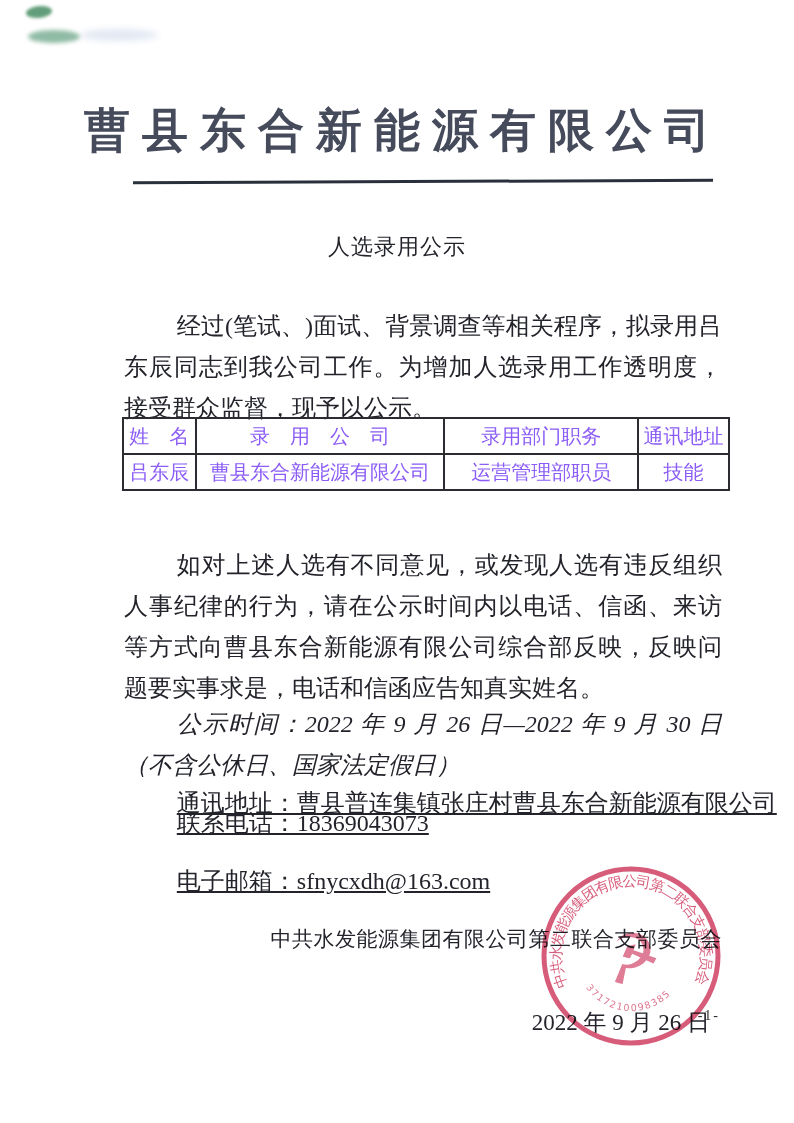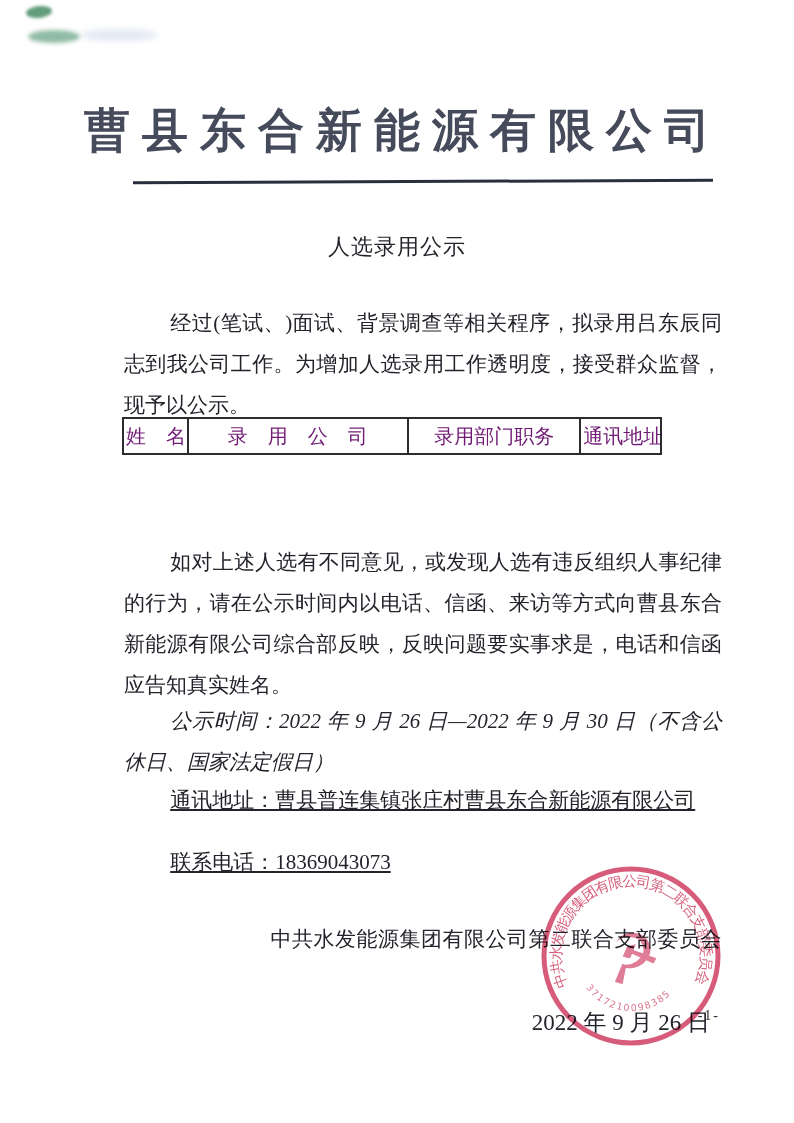--- a/index.html
+++ b/index.html
@@ -16,34 +16,34 @@
   .mark-c{top:29px;left:80px;width:78px;height:12px;background:#aebedd;border-radius:50%;filter:blur(3px);opacity:.35;}
 
   .company-title{
     top:100px;left:0;right:0;text-align:center;
     font-size:46px;font-weight:700;letter-spacing:12px;padding-left:12px;
     color:#464b5c;white-space:nowrap;
   }
   .title-rule{top:180px;left:133px;width:580px;height:3px;background:#2a2f3c;transform:rotate(-0.25deg);}
   .doc-title{top:220px;left:0;right:0;text-align:center;font-size:22px;font-weight:400;color:#23242b;letter-spacing:1px;margin-top:12px;}
 
-  .para{left:124px;width:598px;font-size:21px;line-height:41px;text-align:justify;}
+  .para{left:124px;width:598px;font-size:24px;line-height:41px;text-align:justify;}
   .single{text-align:left;white-space:nowrap;text-decoration:underline;}
   .indent{text-indent:2.2em;}
   .para-intro{top:282px;}
   .para-objection{top:521px;}
   .para-period{top:680px;font-style:italic;}
   .line-address{top:759px;}
-  .line-phone{top:797px;margin-top:45px;}
+  .line-phone{top:758px;margin-top:45px;}
   .line-email{top:837px;}
 
   .candidate-table{
-    position:absolute;top:417px;left:122px;width:540px;
+    position:absolute;top:417px;left:122px;width:608px;
     border-collapse:collapse;table-layout:fixed;
-    font-size:20px;color:#701a75;
+    font-size:20px;color:#8b5cf6;
   }
   .candidate-table th,.candidate-table td{
     border:2px solid #2c2c30;height:34px;text-align:center;
     font-weight:400;padding:0 2px;overflow:hidden;white-space:nowrap;
   }
   .col-name{width:12%;}.col-company{width:41%;}.col-dept{width:32%;}.col-seq{width:15%;}
 
   .sig-org{top:925px;right:72px;font-size:21px;letter-spacing:.5px;white-space:nowrap;}
   .sig-date{top:1007px;right:84px;font-size:23px;white-space:nowrap;}
   .page-number{top:1008px;right:74px;font-size:14px;letter-spacing:2px;color:#2a2a2a;}
@@ -76,27 +76,34 @@
         <col class="col-dept">
         <col class="col-seq">
     </colgroup>
     <tbody>
         <tr>
       <th>姓　名</th>
       <th>录　用　公　司</th>
       <th>录用部门职务</th>
       <th>通讯地址</th>
     </tr>
+    <tr>
+      <td>吕东辰</td>
+      <td>曹县东合新能源有限公司</td>
+      <td>运营管理部职员</td>
+      <td>技能</td>
+    </tr>
   </tbody>
     </table>
 
   <p class="abs para indent para-objection">如对上述人选有不同意见，或发现人选有违反组织人事纪律的行为，请在公示时间内以电话、信函、来访等方式向曹县东合新能源有限公司综合部反映，反映问题要实事求是，电话和信函应告知真实姓名。</p>
   <p class="abs para indent para-period">公示时间：2022 年 9 月 26 日—2022 年 9 月 30 日（不含公休日、国家法定假日）</p>
   <p class="abs para indent single line-address">通讯地址：曹县普连集镇张庄村曹县东合新能源有限公司</p>
   <p class="abs para indent single line-phone">联系电话：18369043073</p>
+  <p class="abs para indent single line-email">电子邮箱：sfnycxdh@163.com</p>
 
   <div class="abs sig-org">中共水发能源集团有限公司第二联合支部委员会</div>
   <div class="abs sig-date">2022 年 9 月 26 日</div>
   <div class="abs page-number">-1-</div>
 
   <div class="abs stamp">
     <svg width="200" height="200" viewBox="0 0 200 200">
       <circle cx="100" cy="100" r="87" fill="none" stroke-width="5" stroke="#cf3f63"></circle>
       <defs>
         <path id="seal-arc-top" d="M 36.6 129.6 A 70 70 0 1 1 163.4 129.6" fill="none"></path>

